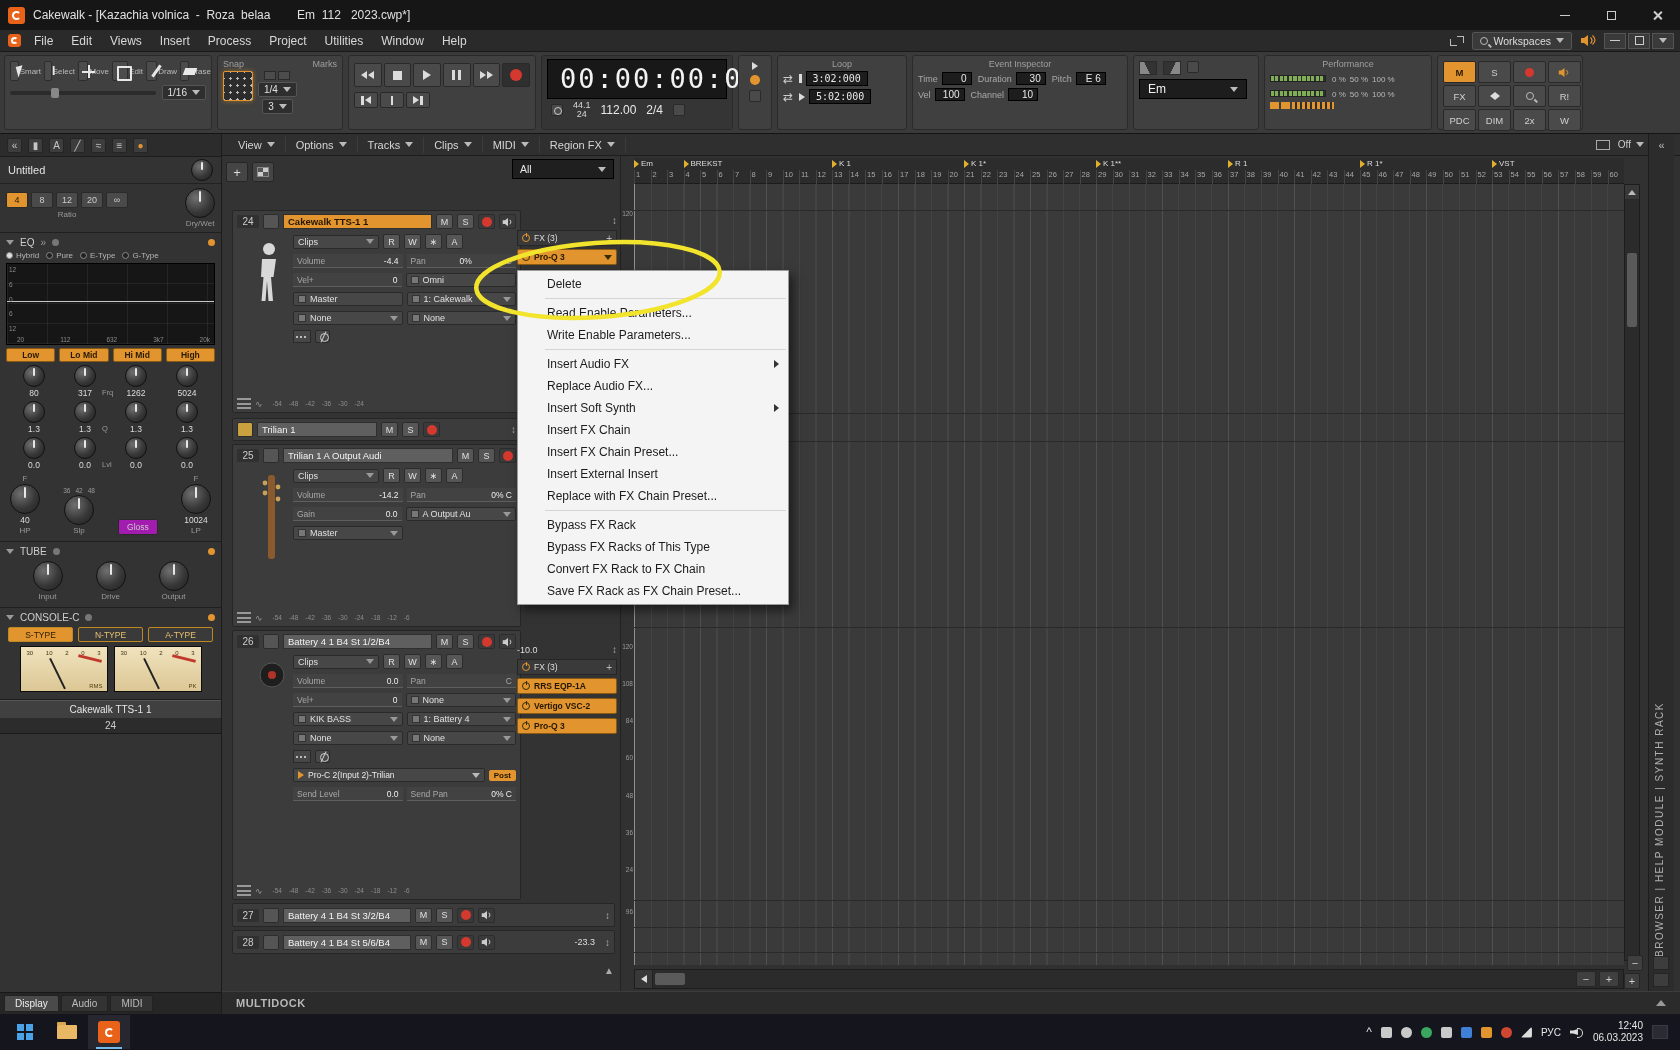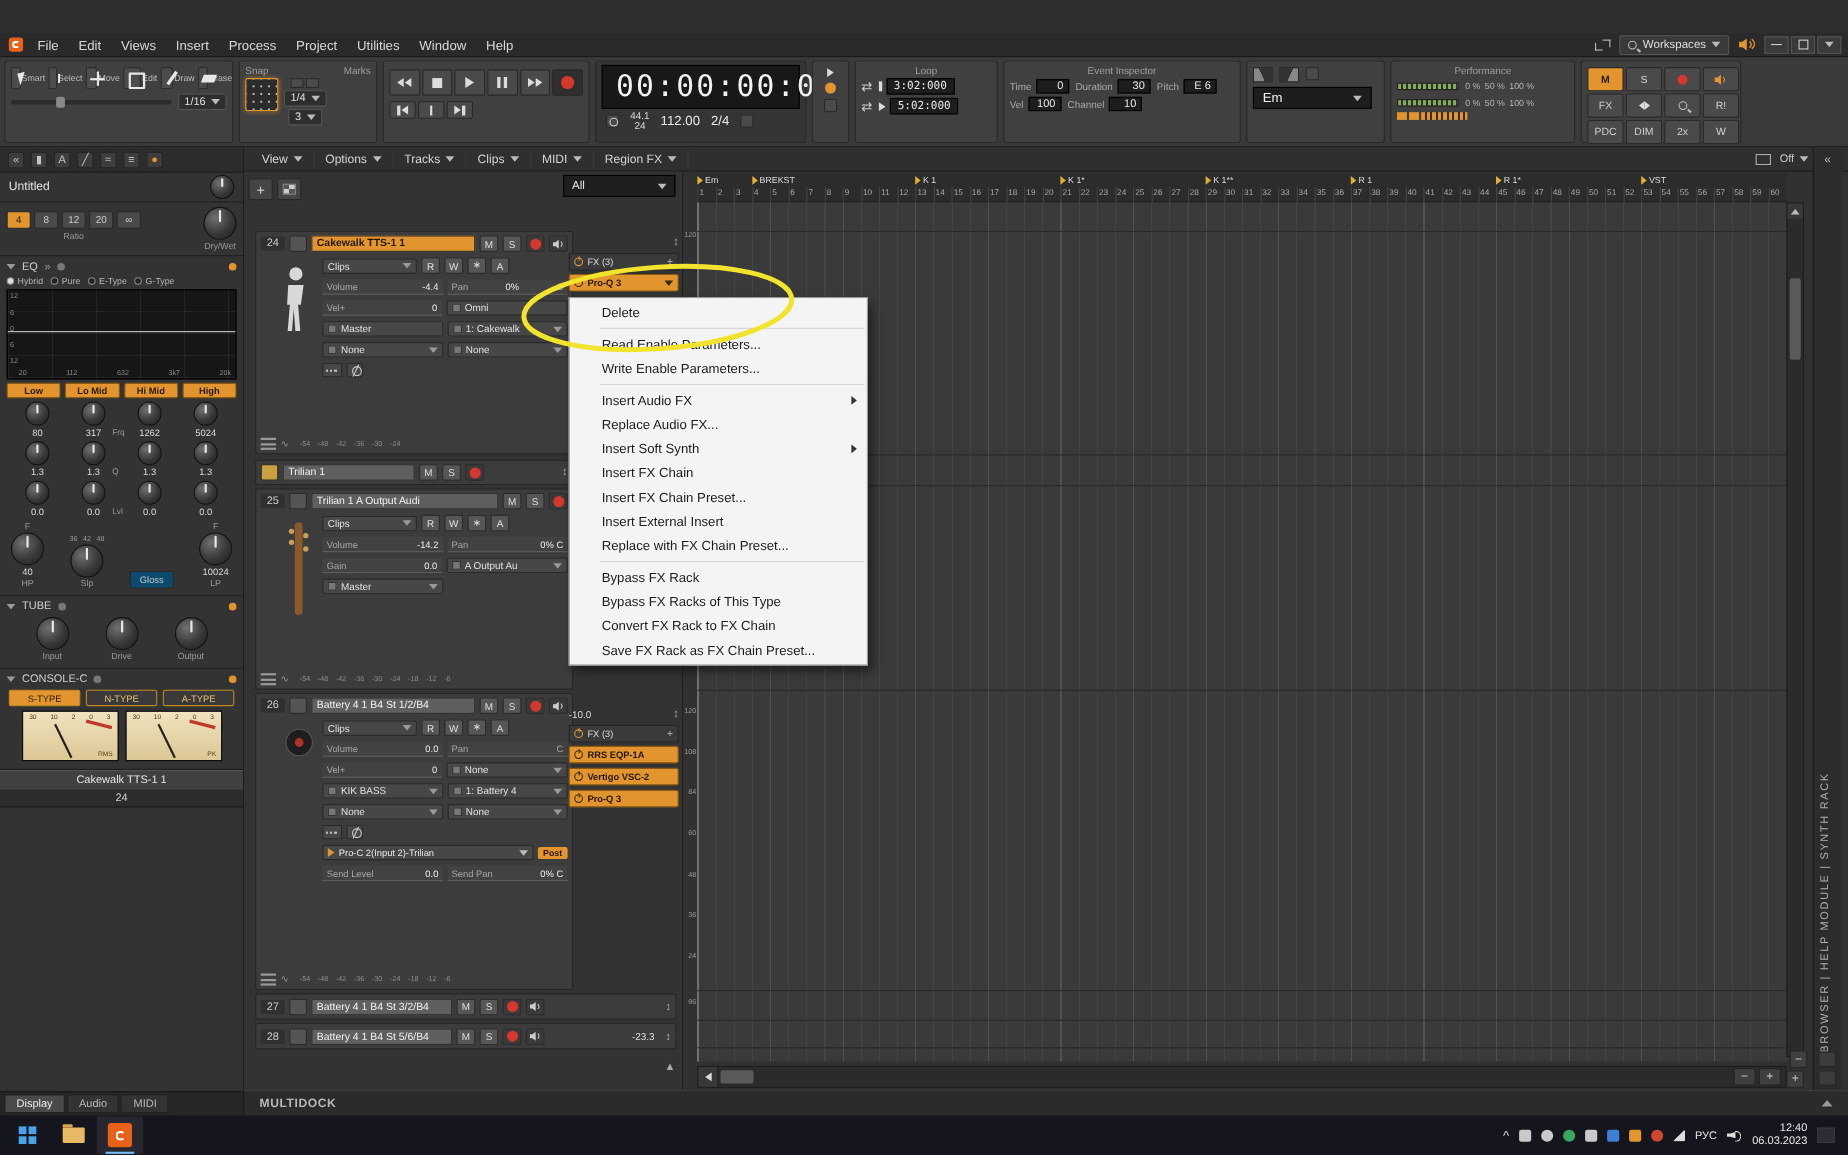--- a/index.html
+++ b/index.html
@@ -142,21 +142,21 @@
   .eq-grid { position:absolute; inset:0; background-image:repeating-linear-gradient(90deg,rgba(255,255,255,.06) 0 1px,transparent 1px 40px),repeating-linear-gradient(0deg,rgba(255,255,255,.06) 0 1px,transparent 1px 20px); }
   .bands { display:flex; gap:4px; margin:3px 0; }
   .band-chip { flex:1; height:14px; background:#e2952f; color:#2a1a00; font-size:8.5px; font-weight:bold; display:flex; align-items:center; justify-content:center; border-radius:2px; border:1px solid #8a5a10; }
   .krow { display:flex; align-items:center; justify-content:space-between; padding:0 6px; position:relative; margin-top:3px; }
   .kcell { display:flex; flex-direction:column; align-items:center; width:44px; gap:1px; }
   .kval { font-size:8.5px; color:#ddd; }
   .krl { position:absolute; left:96px; bottom:1px; font-size:7.5px; color:#9a9a9a; }
   .eq-bottom { display:flex; align-items:flex-end; justify-content:space-between; padding:4px 4px 2px 4px; }
   .ebcell { display:flex; flex-direction:column; align-items:center; gap:1px; }
   .slp-marks { display:flex; gap:5px; font-size:6.5px; color:#9a9a9a; }
-  .gloss-btn { background:#0c4a6e; border:1px solid #2a2a2a; border-radius:2px; font-size:8.5px; color:#ccc; padding:2px 8px; }
+  .gloss-btn { background:#a21caf; border:1px solid #2a2a2a; border-radius:2px; font-size:8.5px; color:#ccc; padding:2px 8px; }
   .flab { font-size:8px; color:#9a9a9a; }
   .tube-knobs { display:flex; justify-content:space-around; padding:4px 10px 2px 10px; }
   .con-types { display:flex; gap:5px; margin:4px 2px; }
   .ctype { flex:1; height:15px; border:1px solid #c08820; color:#e8c070; background:#3a3a3a; font-size:8.5px; display:flex; align-items:center; justify-content:center; border-radius:2px; }
   .ctype.act { background:#e2952f; color:#2a1a00; }
   .vu-row { display:flex; gap:6px; justify-content:center; margin:3px 0; }
   .vu { width:88px; height:46px; background:linear-gradient(#f0e3be,#dcc795); border:1px solid #0c0c0c; position:relative; overflow:hidden; }
   .vu-scale { position:absolute; left:6px; right:6px; top:3px; display:flex; justify-content:space-between; }
   .vuv { font-size:6px; color:#443311; }
   .vu-red { position:absolute; right:5px; top:10px; width:24px; height:3px; background:#c0392b; transform:rotate(14deg); }
@@ -288,20 +288,37 @@
   .cm-sep { height:1px; background:#d4d4d4; margin:3px 2px 3px 27px; }
   .cm-sub { position:absolute; right:9px; width:0; height:0; border-top:4px solid transparent; border-bottom:4px solid transparent; border-left:5px solid #333; }
 
   .annot { z-index:70; pointer-events:none; }
 </style>
 </head>
 <body>
 
 <div class="screen">
 
+  <div class="titlebar">
+    <div class="cw-ico small">
+        <div class="cw-c"></div>
+      </div>
+    <div class="tb-title">Cakewalk - [Kazachia volnica  -  Roza  belaa        Em  112   2023.cwp*]</div>
+    <div class="win-btns">
+      <div class="wbtn">
+          <div class="g-dash"></div>
+        </div>
+      <div class="wbtn">
+          <div class="g-sq"></div>
+        </div>
+      <div class="wbtn">
+          <div class="g-x"></div>
+        </div>
+    </div>
+  </div>
 
   <div class="menubar">
     <div class="cw-ico tiny">
         <div class="cw-c"></div>
       </div>
     <div id="mi" class="mi-row">
         <div class="menu-item">File</div>
         <div class="menu-item">Edit</div>
         <div class="menu-item">Views</div>
         <div class="menu-item">Insert</div>

